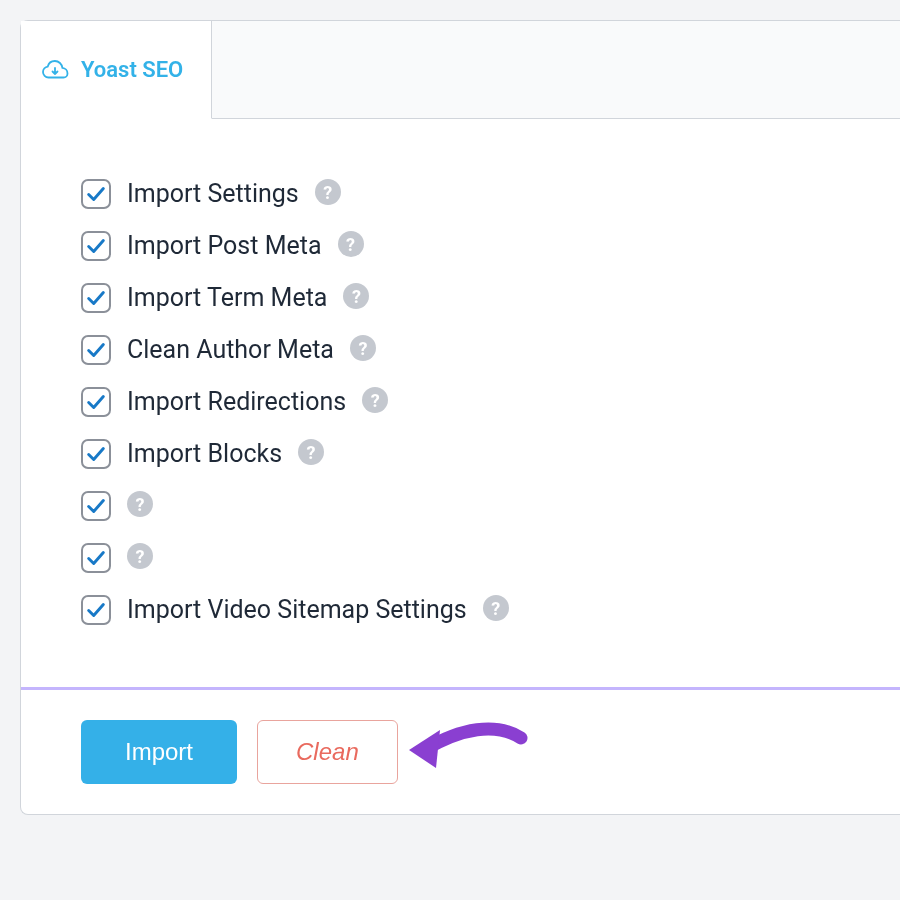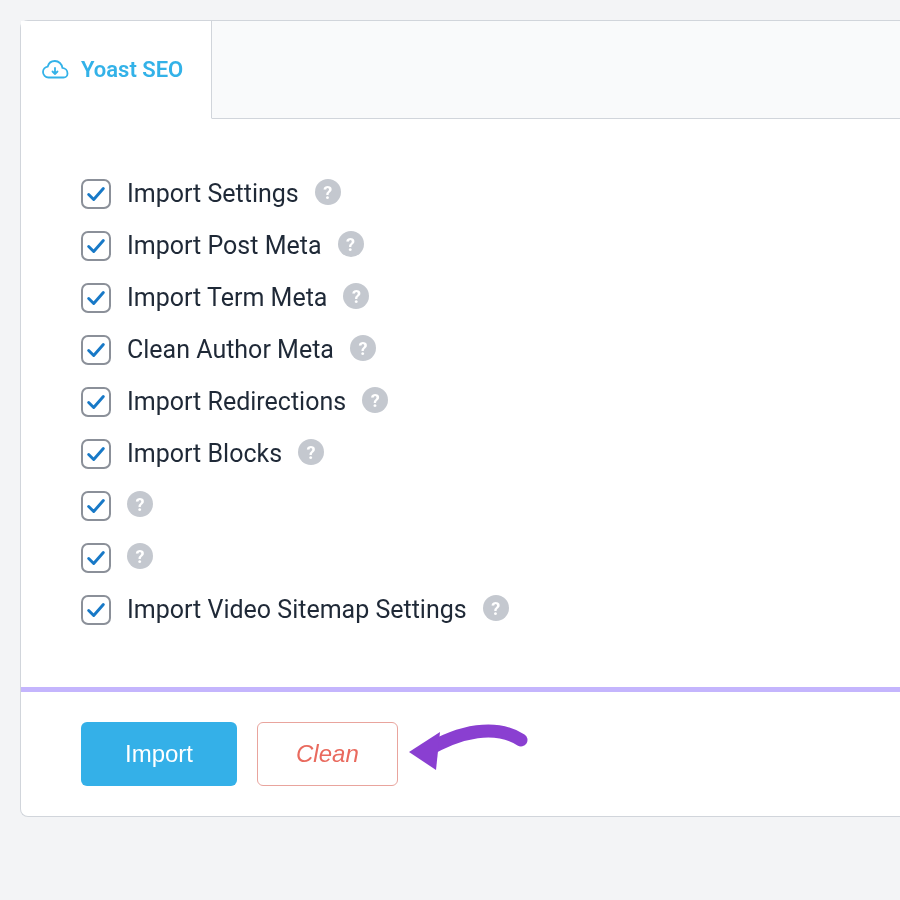--- a/index.html
+++ b/index.html
@@ -90,21 +90,21 @@
       color: #ffffff;
       display: inline-flex;
       align-items: center;
       justify-content: center;
       font-size: 18px;
       font-weight: 700;
       cursor: help;
       flex-shrink: 0;
     }
     .footer {
-      border-top: 5px solid #c4b5fd;
+      border-top: 3px solid #c4b5fd;
       padding: 30px 30px 30px 60px;
       display: flex;
       gap: 20px;
       align-items: flex-end;
       position: relative;
     }
     .btn-primary {
       background: #34b0e8;
       color: #ffffff;
       border: none;

